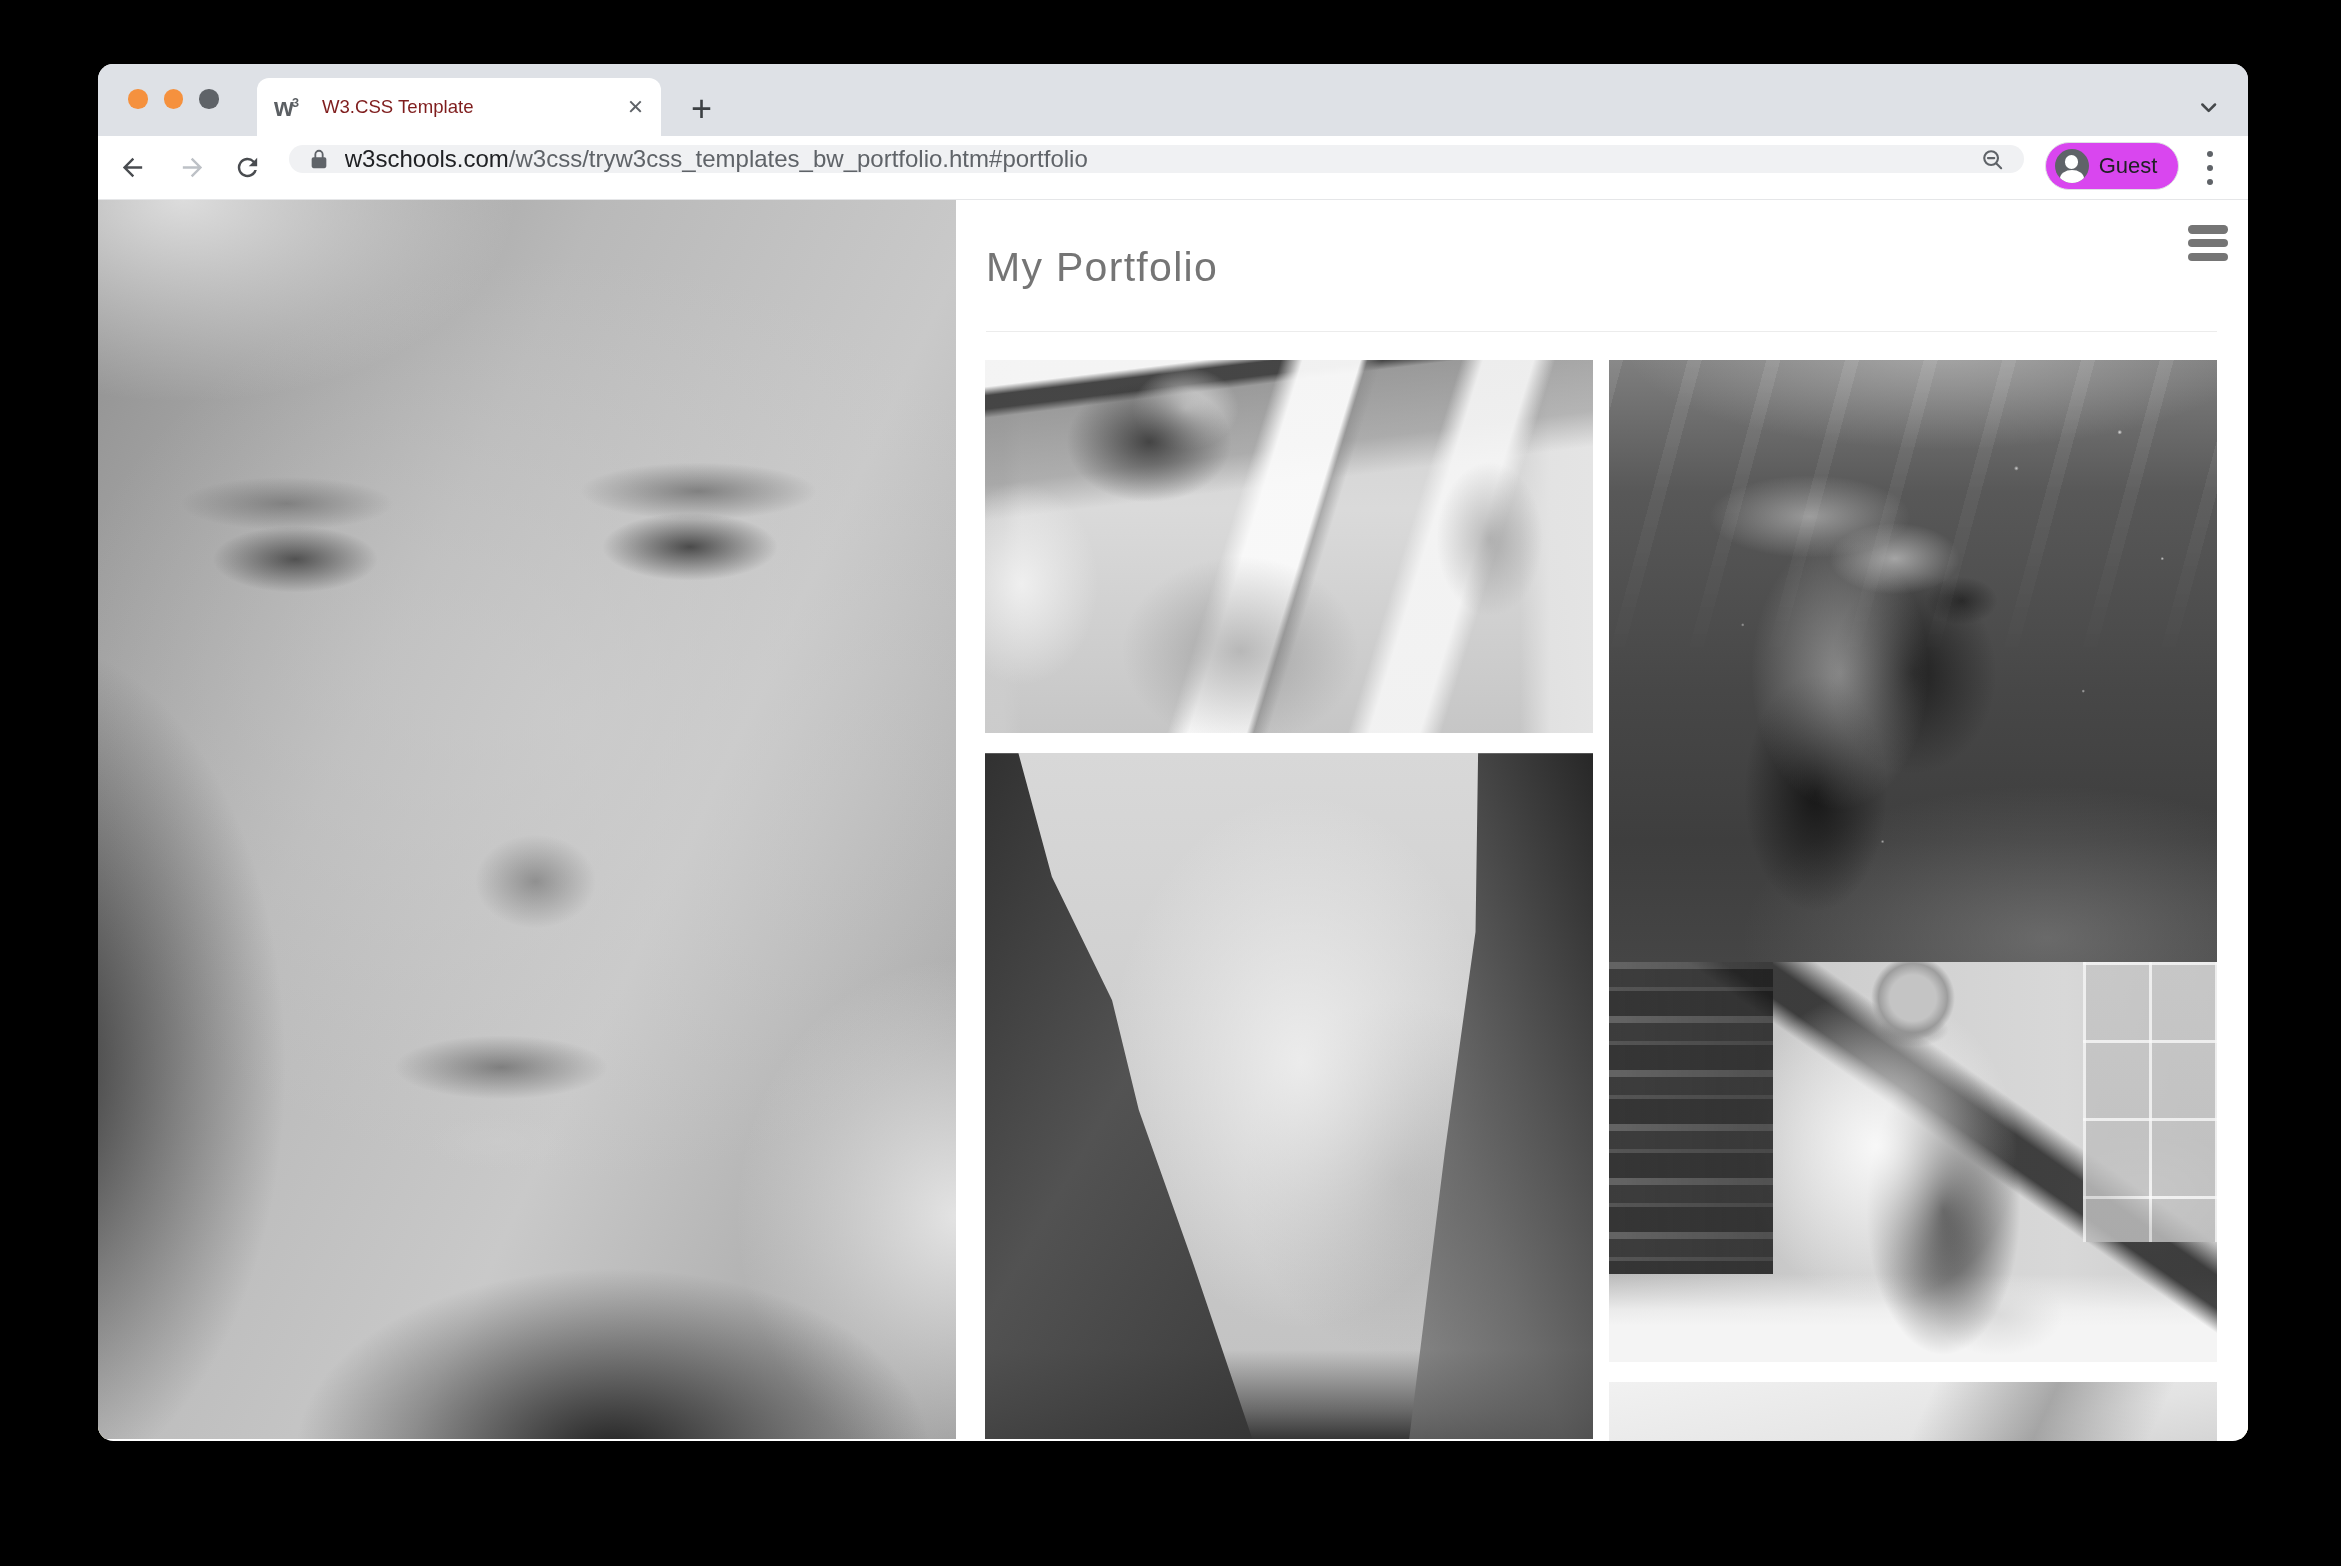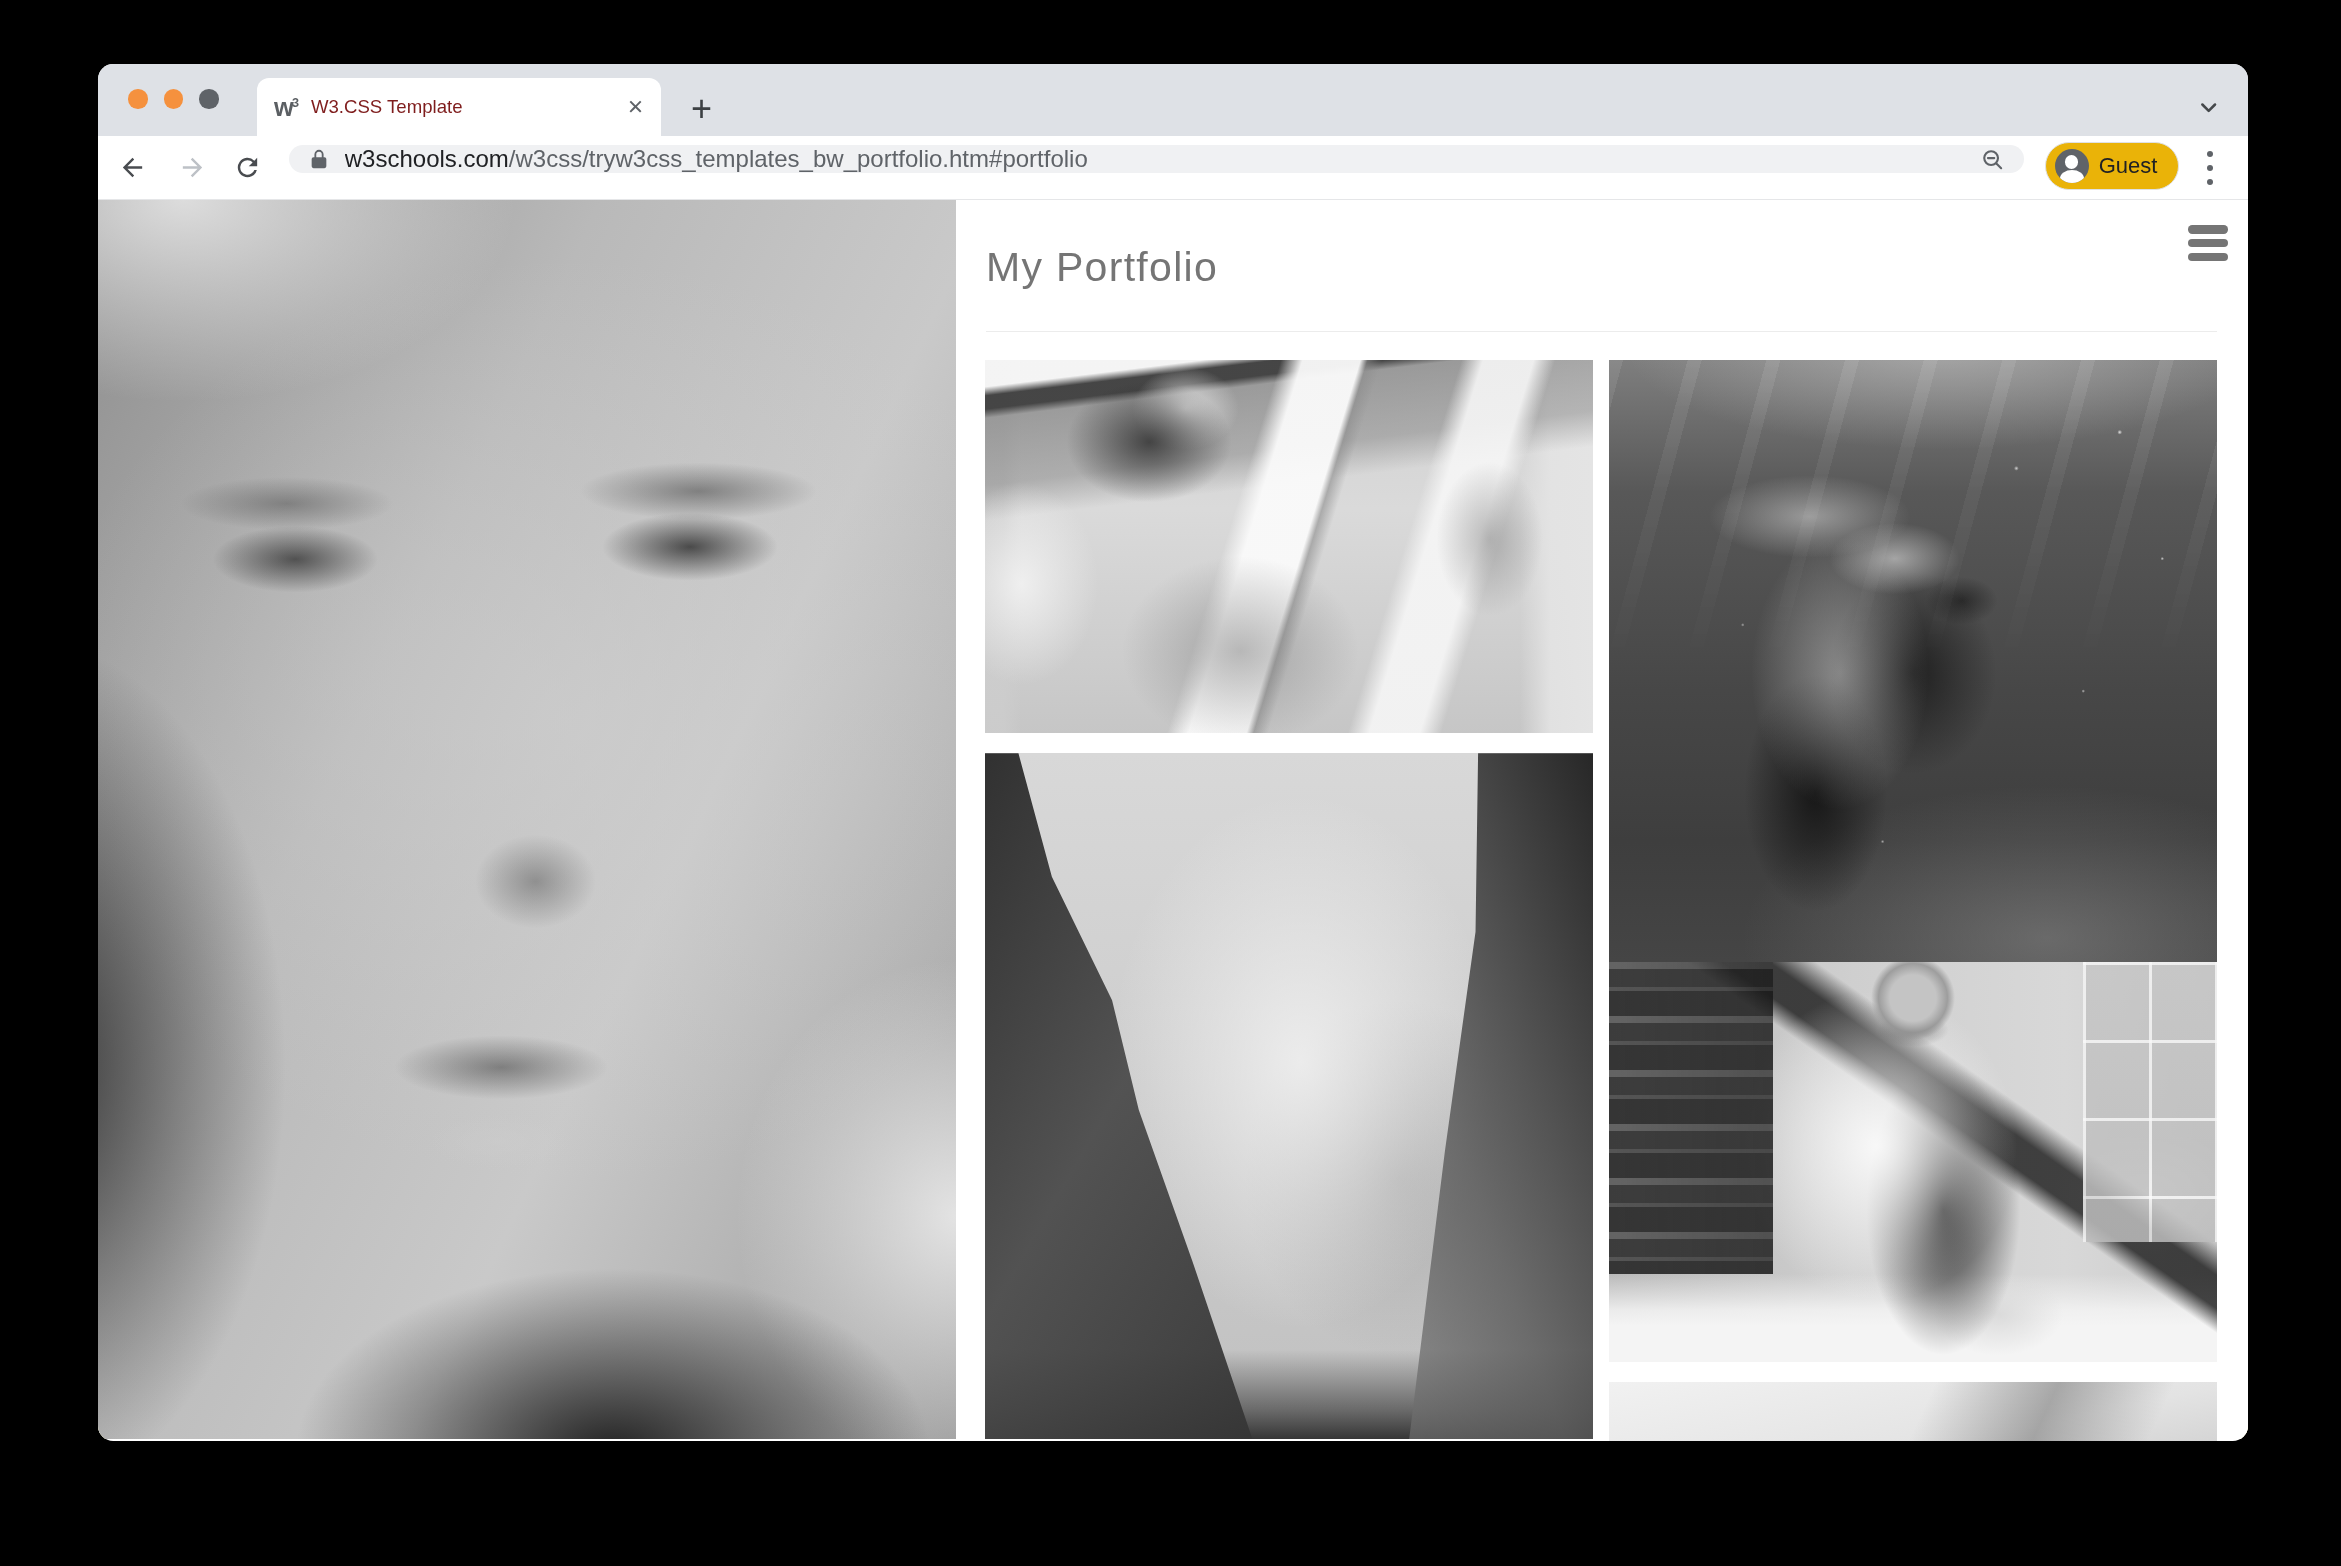--- a/index.html
+++ b/index.html
@@ -11,21 +11,21 @@
   }
 
   
   .tab-strip { position:relative; height:72px; background:#dee1e6; }
   .traffic-lights { position:absolute; left:30px; top:25.4px; display:flex; gap:16px; }
   .tl-dot { width:19.5px; height:19.5px; border-radius:50%; }
   .tl-1 { background:#F5913E; } .tl-2 { background:#F5913E; } .tl-3 { background:#5F6368; }
 
   .tab {
     position:absolute; left:159px; top:14.4px; width:404px; height:58px;
-    background:#fff; border-radius:12px 12px 0 0; display:flex; align-items:center; padding:0 17px;
+    background:#fff; border-radius:12px 12px 0 0; display:flex; align-items:center; padding:0 17px;gap:11px;
   }
   .favicon { font-weight:800; font-size:25.4px; color:#5b5f63; letter-spacing:-1.7px; line-height:1; }
   .favicon sup { font-size:12.7px; font-weight:700; }
   .tab-title { margin-left:13.5px; font-size:18.6px; color:#7f1d1d; white-space:nowrap; overflow:hidden; flex:1; }
   .tab-close { font-size:20.3px; color:#5f6368; margin-left:10.2px; cursor:pointer; line-height:1; }
 
   .new-tab-btn {
     position:absolute; left:584px; top:25.4px; width:39px; height:39px; border-radius:50%;
     display:flex; align-items:center; justify-content:center; font-size:36px; font-weight:300; color:#3c4043;
   }
@@ -43,21 +43,21 @@
     background:#f0f1f3; border-radius:22px; display:flex; align-items:center; padding:0 18.6px;
   }
   .lock-icon { width:22px; height:22px; flex:0 0 auto; }
   .url-text { margin-left:15.2px; font-size:24px; white-space:nowrap; overflow:hidden; flex:1; }
   .url-domain { color:#202124; }
   .url-path { color:#5f6368; }
   .zoom-icon { width:25.4px; height:25.4px; flex:0 0 auto; }
 
   .guest-pill {
     position:absolute; left:1947px; top:6px; width:134px; height:48px;
-    background:#eab308; border:1.7px solid #dfe1e4; border-radius:27px;
+    background:#d946ef; border:1.7px solid #dfe1e4; border-radius:27px;
     display:flex; align-items:center; padding:0 8.5px;
   }
   .avatar { width:34px; height:34px; border-radius:50%; background:#5f6368; position:relative; overflow:hidden; flex:0 0 auto; }
   .avatar::before { content:""; position:absolute; left:10.2px; top:6px; width:13.5px; height:13.5px; border-radius:50%; background:#fff; }
   .avatar::after  { content:""; position:absolute; left:5.1px; top:21px; width:24px; height:17px; border-radius:50% 50% 0 0; background:#fff; }
   .guest-label { margin-left:10.2px; font-size:22px; color:#202124; }
 
   .kebab { position:absolute; left:2103px; top:13.5px; width:17px; height:37px;
     display:flex; flex-direction:column; align-items:center; justify-content:space-between; padding:1.7px 0; }
   .kebab span { width:6px; height:6px; border-radius:50%; background:#5f6368; }

